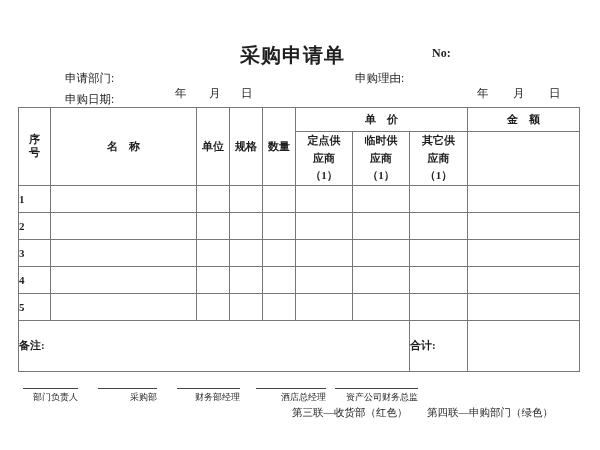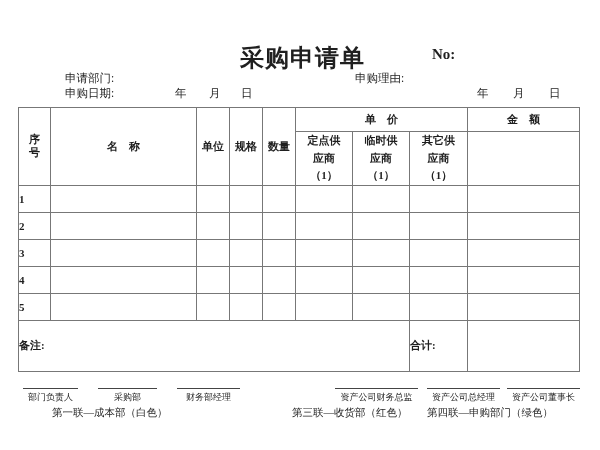--- a/index.html
+++ b/index.html
@@ -5,24 +5,24 @@
   html,body{margin:0;padding:0;background:#ffffff;}
   .page{
     position:relative;width:600px;height:450px;background:#ffffff;
     font-family:"Liberation Serif","DejaVu Serif",serif;
     color:#1f1f1f;overflow:hidden;
   }
   .abs{position:absolute;}
   .form-title{
     left:240px;top:42px;
     font-family:"DejaVu Sans","Liberation Sans",sans-serif;
-    font-weight:bold;font-size:24px;letter-spacing:1px;white-space:nowrap;text-align:right;
+    font-weight:bold;font-size:20px;letter-spacing:1px;white-space:nowrap;text-align:right;
   }
   .doc-no{
-    left:432px;top:46px;font-weight:bold;font-size:15px;white-space:nowrap;
+    left:432px;top:46px;font-weight:bold;font-size:12px;white-space:nowrap;
   }
   .meta{font-size:11.5px;white-space:nowrap;text-align:center;}
   
   table.req{
     position:absolute;left:18px;top:107px;width:561px;
     border-collapse:collapse;table-layout:fixed;
   }
   table.req td,table.req th{
     border:1px solid #777777;padding:0;margin:0;
     font-weight:600;font-size:11px;vertical-align:middle;
@@ -36,37 +36,37 @@
   th.supplier{font-size:9px;font-weight:600;}
   th.supplier .sup-wrap{display:inline-block;width:42px;word-break:break-all;line-height:1.6;}
   td.seq{font-size:12px;font-weight:normal;}
   td.remarks{
     text-align:left;vertical-align:top;
     padding:4px 0 0 7px;font-size:11px;
   }
   td.total{font-size:11px;}
   
   .sig{
-    border-top:1px solid #444444;padding-top:2px;text-align:center;
+    border-top:1px solid #444444;padding-top:2px;text-align:right;
     font-size:9px;white-space:nowrap;top:388px;
   }
   .copy-note{top:406px;font-size:10.5px;white-space:nowrap;}
 </style>
 </head>
 <body>
 
 <div class="page">
 
   <div class="abs form-title">采购申请单</div>
   <div class="abs doc-no">No:</div>
 
   <span class="abs meta" style="left:65px;top:71px">申请部门:</span>
   <span class="abs meta" style="left:355px;top:71px">申购理由:</span>
 
-  <span class="abs meta" style="left:65px;top:86px">申购日期:</span>
+  <span class="abs meta" style="left:65px;top:92px">申购日期:</span>
   <span class="abs meta" style="left:175px;top:86px">年</span>
   <span class="abs meta" style="left:209px;top:86px">月</span>
   <span class="abs meta" style="left:241px;top:86px">日</span>
   <span class="abs meta" style="left:477px;top:86px">年</span>
   <span class="abs meta" style="left:513px;top:86px">月</span>
   <span class="abs meta" style="left:549px;top:86px">日</span>
 
   <table class="req">
     <colgroup>
       <col style="width:32px">
@@ -156,21 +156,19 @@
       <td class="remarks" colspan="7">备注:</td>
       <td class="total">合计:</td>
       <td></td>
     </tr>
   </tbody>
     </table>
 
   <div class="abs sig" style="left:23px;width:55px">部门负责人</div>
   <div class="abs sig" style="left:98px;width:59px">采购部</div>
   <div class="abs sig" style="left:177px;width:63px">财务部经理</div>
+  <div class="abs sig" style="left:256px;width:70px">酒店总经理</div>
   <div class="abs sig" style="left:335px;width:83px">资产公司财务总监</div>
-  <div class="abs sig" style="left:427px;width:73px">资产公司总经理</div>
-  <div class="abs sig" style="left:507px;width:73px">资产公司董事长</div>
 
-  <span class="abs copy-note" style="left:52px">第一联—成本部（白色）</span>
   <span class="abs copy-note" style="left:292px">第三联—收货部（红色）</span>
   <span class="abs copy-note" style="left:427px">第四联—申购部门（绿色）</span>
 
 </div>
 
 </body></html>

